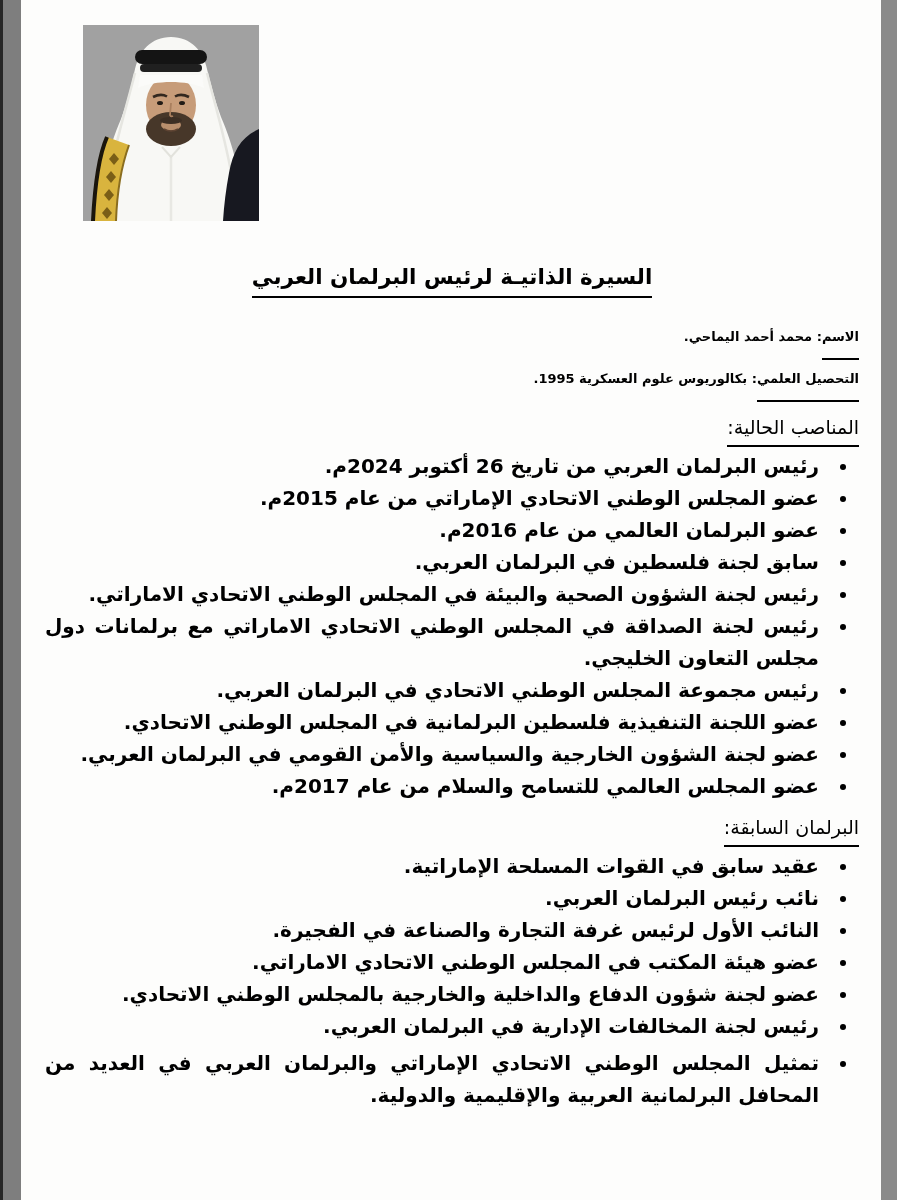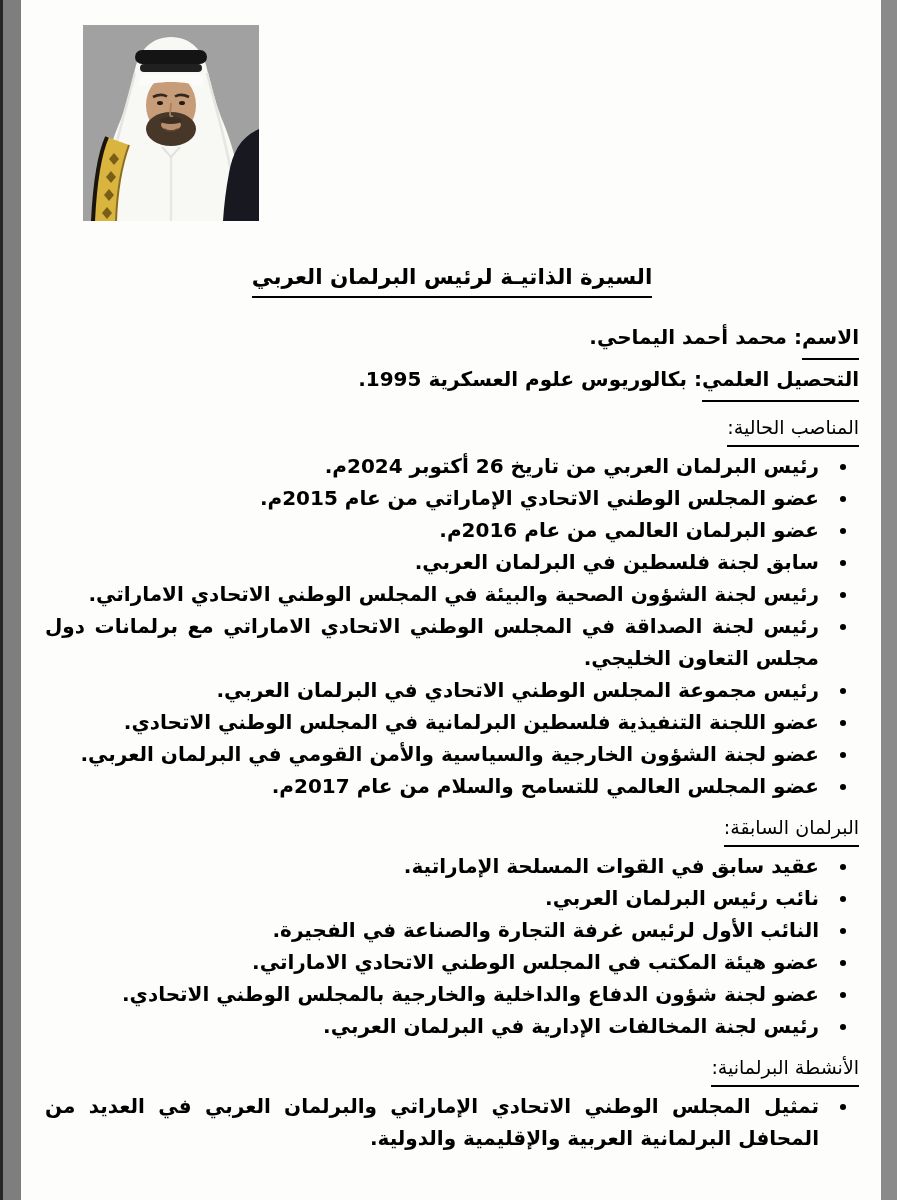--- a/index.html
+++ b/index.html
@@ -14,21 +14,21 @@
   .photo{position:absolute;left:83px;top:25px;width:176px;height:196px;}
   .photo svg{display:block;width:100%;height:100%;}
 
   
   .content{position:absolute;left:21px;right:16px;top:0;bottom:0;
            padding:230px 22px 0 24px;direction:rtl;text-align:right;box-sizing:border-box;margin-top:32px;}
 
   .u{display:inline-block;border-bottom:2.5px solid #000;padding-bottom:4px;}
 
   h1.title{margin:0 0 20px;text-align:center;font-size:21.5px;line-height:1.4;font-weight:700;}
-  p.field{margin:0;font-size:20px;line-height:38px;}
+  p.field{margin:0;font-size:13px;line-height:38px;}
   p.field .u{padding-bottom:2px;border-bottom-width:2px;}
   h2.sec{margin:9px 0 3px;font-size:19px;line-height:32px;font-weight:400;}
   h2.sec .u{padding-bottom:2px;border-bottom-width:2px;}
 
   ul.blist{margin:3px 0 5px;padding:0 32px 0 0;list-style:disc;}
   ul.blist li{font-size:20px;line-height:32px;padding-right:8px;text-align:justify;text-justify:inter-word;}
   ul.blist li::marker{font-size:0.95em;}
 </style>
 </head>
 <body>
@@ -109,19 +109,18 @@
     <h2 class="sec"><span class="u">البرلمان السابقة:</span></h2>
     <ul class="blist">
       <li>عقيد سابق في القوات المسلحة الإماراتية.</li>
       <li>نائب رئيس البرلمان العربي.</li>
       <li>النائب الأول لرئيس غرفة التجارة والصناعة في الفجيرة.</li>
       <li>عضو هيئة المكتب في المجلس الوطني الاتحادي الاماراتي.</li>
       <li>عضو لجنة شؤون الدفاع والداخلية والخارجية بالمجلس الوطني الاتحادي.</li>
       <li>رئيس لجنة المخالفات الإدارية في البرلمان العربي.</li>
     </ul>
 
-    <h2 class="sec"><span class="u">الأنشطة البرلمانية:</span></h2>
     <ul class="blist">
       <li>تمثيل المجلس الوطني الاتحادي الإماراتي والبرلمان العربي في العديد من المحافل البرلمانية العربية والإقليمية والدولية.</li>
     </ul>
 
   </div>
 </div>
 
 </body></html>

